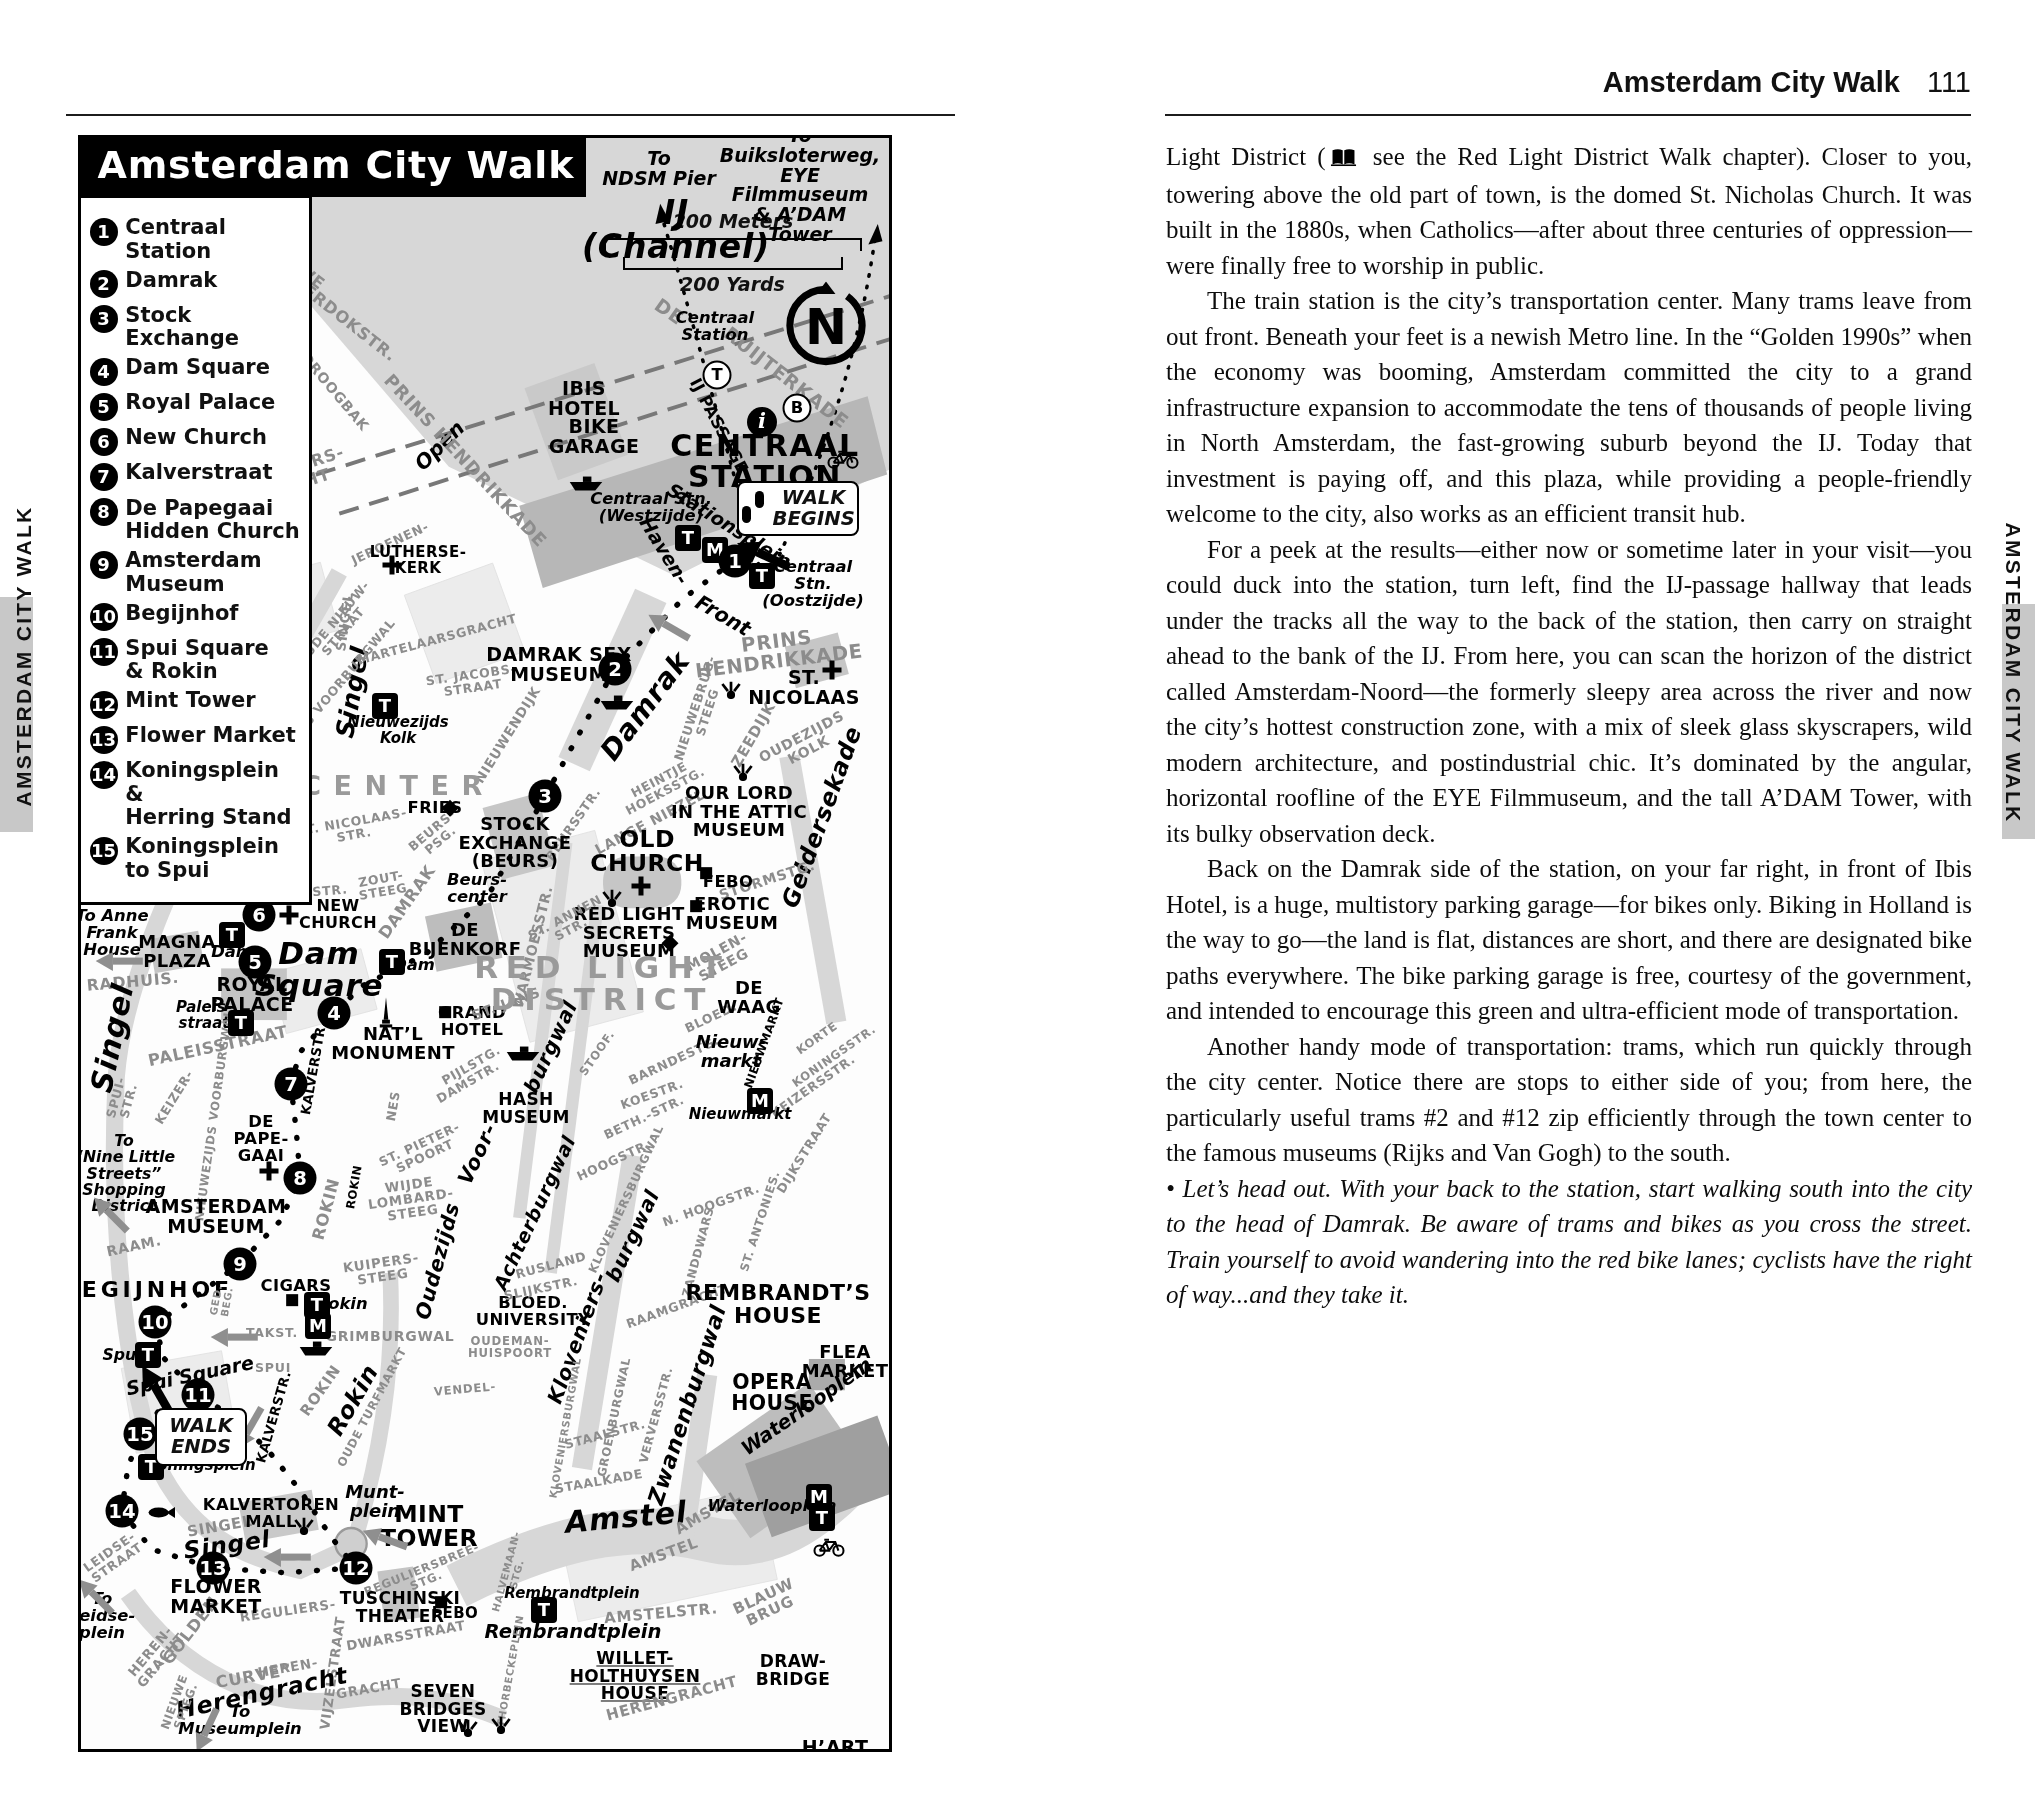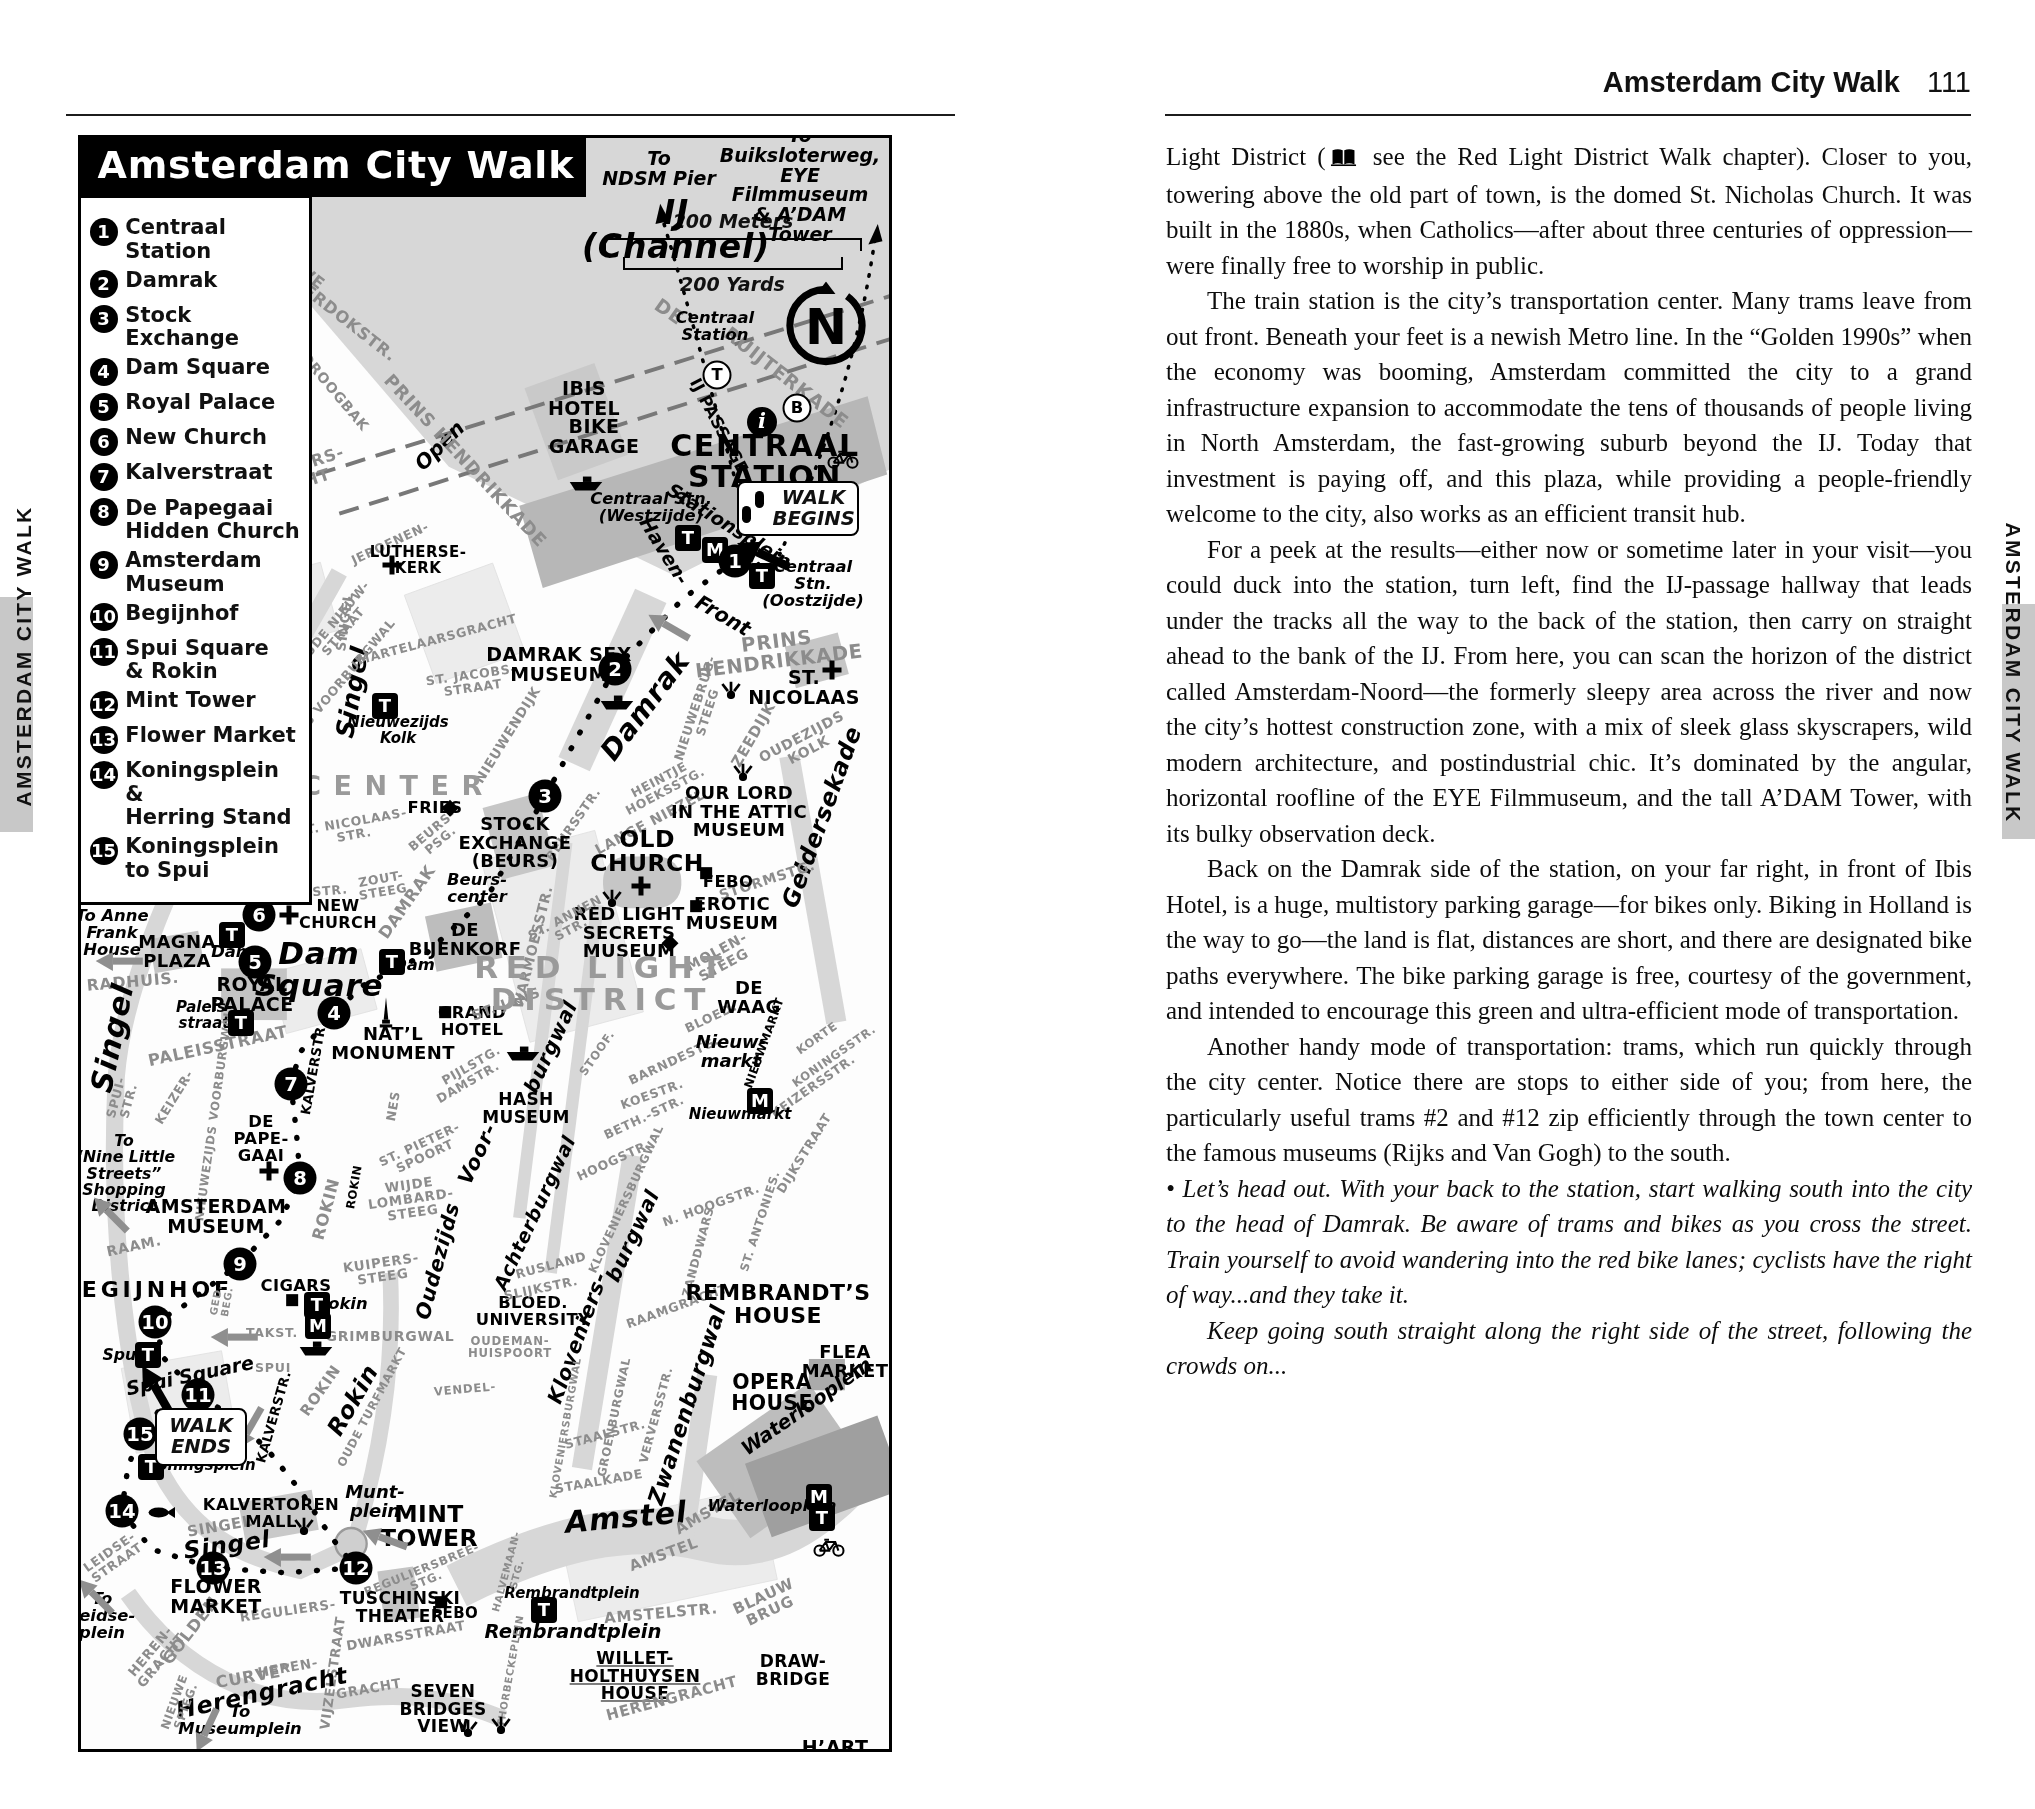--- a/index.html
+++ b/index.html
@@ -794,17 +794,16 @@
               <path d="M3 3 Q10 0 16 3 L16 21 Q10 18 3 21 Z"></path>
               <path d="M18 3 Q24 0 31 3 L31 21 Q24 18 18 21 Z"></path>
               <rect x="1" y="21" width="32" height="2"></rect>
             </g>
           </svg></span><span> see the Red Light District Walk chapter). Closer to you, towering above the old part of town, is the domed St. Nicholas Church. It was built in the 1880s, when Catholics—after about three centuries of oppression—were finally free to worship in public.</span></p>
       <p class="ind"><span>The train station is the city’s transportation center. Many trams leave from out front. Beneath your feet is a newish Metro line. In the “Golden 1990s” when the economy was booming, Amsterdam committed the city to a grand infrastructure expansion to accommodate the tens of thousands of people living in North Amsterdam, the fast-growing suburb beyond the IJ. Today that investment is paying off, and this plaza, while providing a people-friendly welcome to the city, also works as an efficient transit hub.</span></p>
       <p class="ind"><span>For a peek at the results—either now or sometime later in your visit—you could duck into the station, turn left, find the IJ-passage hallway that leads under the tracks all the way to the back of the station, then carry on straight ahead to the bank of the IJ. From here, you can scan the horizon of the district called Amsterdam-Noord—the formerly sleepy area across the river and now the city’s hottest construction zone, with a mix of sleek glass skyscrapers, wild modern architecture, and postindustrial chic. It’s dominated by the angular, horizontal roofline of the EYE Filmmuseum, and the tall A’DAM Tower, with its bulky observation deck.</span></p>
       <p class="ind"><span>Back on the Damrak side of the station, on your far right, in front of Ibis Hotel, is a huge, multistory parking garage—for bikes only. Biking in Holland is the way to go—the land is flat, distances are short, and there are designated bike paths everywhere. The bike parking garage is free, courtesy of the government, and intended to encourage this green and ultra-efficient mode of transportation.</span></p>
       <p class="ind"><span>Another handy mode of transportation: trams, which run quickly through the city center. Notice there are stops to either side of you; from here, the particularly useful trams #2 and #12 zip efficiently through the town center to the famous museums (Rijks and Van Gogh) to the south.</span></p>
       <p class="ital"><span>• Let’s head out. With your back to the station, start walking south into the city to the head of Damrak. Be aware of trams and bikes as you cross the street. Train yourself to avoid wandering into the red bike lanes; cyclists have the right of way...and they take it.</span></p>
-      <p class="ind ital"><span>Keep going south straight along the right side of the street, following the crowds on...</span></p>
     </div>
 
 </div>
 
 
 </body></html>

